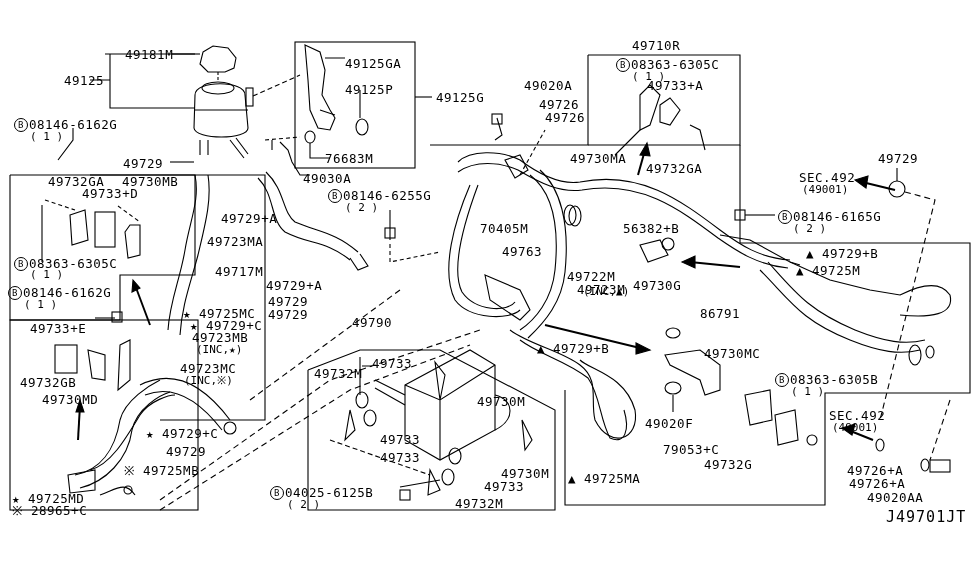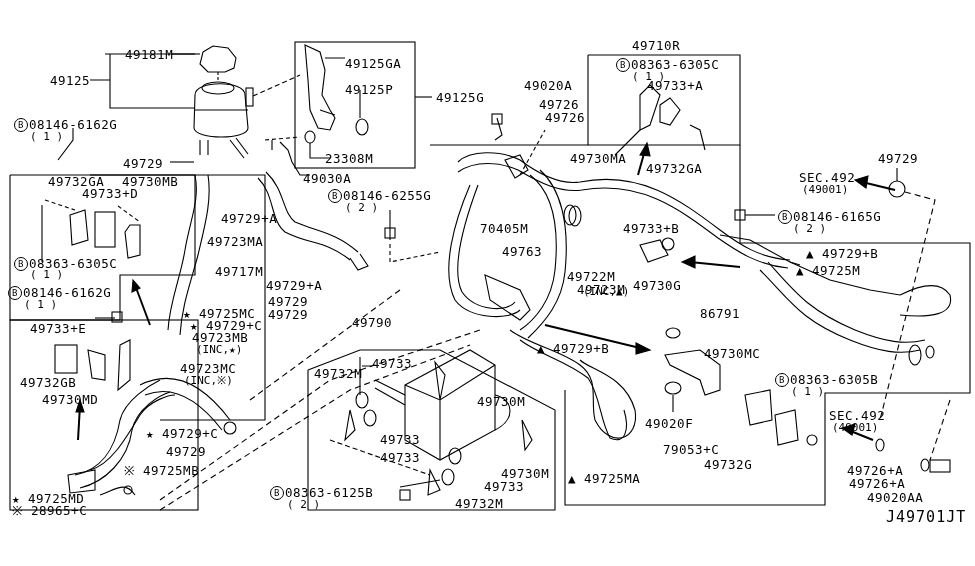--- a/index.html
+++ b/index.html
@@ -169,28 +169,28 @@
   <path d="M640,245 L660,240 L668,255 L648,262 Z"></path>
   <ellipse cx="668" cy="244" rx="6" ry="6"></ellipse>
 
   <ellipse cx="880" cy="445" rx="4" ry="6"></ellipse>
   <ellipse cx="925" cy="465" rx="4" ry="6"></ellipse>
   <rect x="930" y="460" width="20" height="12"></rect>
   <path d="M950,400 L930,460" stroke-dasharray="6,4"></path>
 </svg>
 
 <span class="lbl" style="left:125px;top:48px">49181M</span>
-<span class="lbl" style="left:50px;top:74px">49125</span>
+<span class="lbl" style="left:64px;top:74px">49125</span>
 <span class="lbl" style="left:14px;top:118px"><span class="bcirc">B</span><span>08146-6162G</span></span>
 <span class="qty" style="left:30px;top:131px">( 1 )</span>
 <span class="lbl" style="left:123px;top:157px">49729</span>
 
 <span class="lbl" style="left:345px;top:57px">49125GA</span>
 <span class="lbl" style="left:345px;top:83px">49125P</span>
-<span class="lbl" style="left:325px;top:152px">23308M</span>
+<span class="lbl" style="left:325px;top:152px">76683M</span>
 <span class="lbl" style="left:436px;top:91px">49125G</span>
 <span class="lbl" style="left:303px;top:172px">49030A</span>
 
 <span class="lbl" style="left:48px;top:175px">49732GA</span>
 <span class="lbl" style="left:122px;top:175px">49730MB</span>
 <span class="lbl" style="left:82px;top:187px">49733+D</span>
 <span class="lbl" style="left:14px;top:257px"><span class="bcirc">B</span><span>08363-6305C</span></span>
 <span class="qty" style="left:30px;top:269px">( 1 )</span>
 <span class="lbl" style="left:8px;top:286px"><span class="bcirc">B</span><span>08146-6162G</span></span>
 <span class="qty" style="left:24px;top:299px">( 1 )</span>
@@ -220,40 +220,40 @@
 <span class="lbl" style="left:268px;top:308px">49729</span>
 <span class="lbl" style="left:352px;top:316px">49790</span>
 
 <span class="lbl" style="left:372px;top:357px">49733</span>
 <span class="lbl" style="left:314px;top:367px">49732M</span>
 <span class="lbl" style="left:477px;top:395px">49730M</span>
 <span class="lbl" style="left:380px;top:433px">49733</span>
 <span class="lbl" style="left:380px;top:451px">49733</span>
 <span class="lbl" style="left:501px;top:467px">49730M</span>
 <span class="lbl" style="left:484px;top:480px">49733</span>
-<span class="lbl" style="left:270px;top:486px"><span class="bcirc">B</span><span>08363-6125B</span></span>
+<span class="lbl" style="left:270px;top:486px"><span class="bcirc">B</span><span>04025-6125B</span></span>
 <span class="qty" style="left:287px;top:499px">( 2 )</span>
 <span class="lbl" style="left:455px;top:497px">49732M</span>
 
 <span class="lbl" style="left:524px;top:79px">49020A</span>
 <span class="lbl" style="left:539px;top:98px">49726</span>
 <span class="lbl" style="left:545px;top:111px">49726</span>
 <span class="lbl" style="left:632px;top:39px">49710R</span>
 <span class="lbl" style="left:616px;top:58px"><span class="bcirc">B</span><span>08363-6305C</span></span>
 <span class="qty" style="left:632px;top:71px">( 1 )</span>
 <span class="lbl" style="left:647px;top:79px">49733+A</span>
 <span class="lbl" style="left:570px;top:152px">49730MA</span>
 <span class="lbl" style="left:646px;top:162px">49732GA</span>
 
 <span class="lbl" style="left:480px;top:222px">70405M</span>
 <span class="lbl" style="left:502px;top:245px">49763</span>
 <span class="lbl" style="left:567px;top:270px">49722M</span>
 <span class="lbl" style="left:577px;top:283px">49723M</span>
 <span class="qty" style="left:583px;top:286px">(INC,▲)</span>
-<span class="lbl" style="left:623px;top:222px">49733+B</span>
+<span class="lbl" style="left:623px;top:222px">56382+B</span>
 <span class="lbl" style="left:633px;top:279px">49730G</span>
 <span class="lbl" style="left:537px;top:342px">▲ 49729+B</span>
 <span class="lbl" style="left:806px;top:247px">▲ 49729+B</span>
 <span class="lbl" style="left:796px;top:264px">▲ 49725M</span>
 
 <span class="lbl" style="left:878px;top:152px">49729</span>
 <span class="lbl" style="left:799px;top:171px">SEC.492</span>
 <span class="qty" style="left:802px;top:184px">(49001)</span>
 <span class="lbl" style="left:778px;top:210px"><span class="bcirc">B</span><span>08146-6165G</span></span>
 <span class="qty" style="left:793px;top:223px">( 2 )</span>

